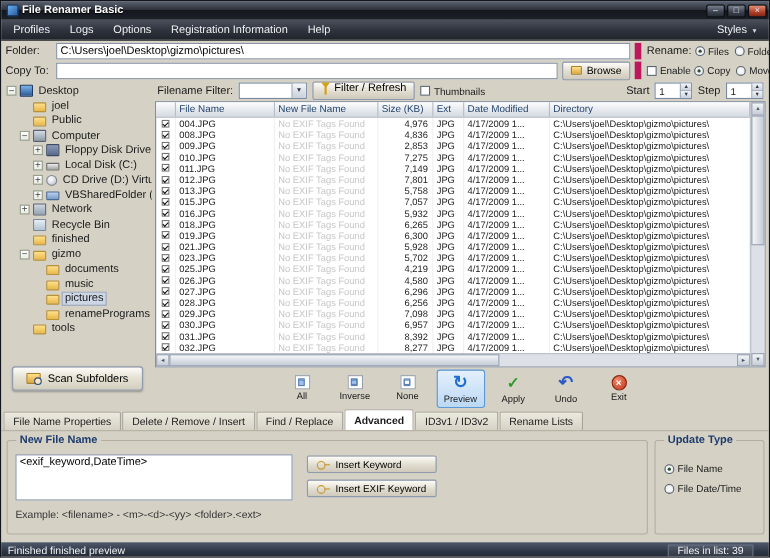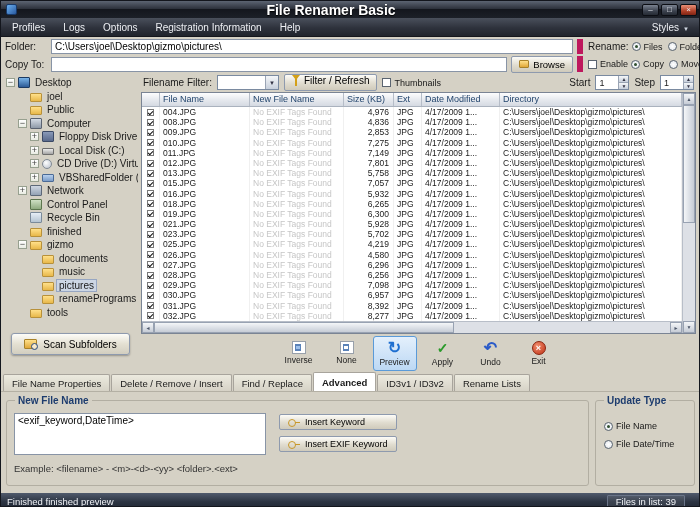--- a/index.html
+++ b/index.html
@@ -3,21 +3,21 @@
 <meta charset="utf-8">
 <style>
   *{box-sizing:border-box;margin:0;padding:0}
   html,body{background:#8a8a8a}
   body{font-family:"Liberation Sans",sans-serif}
   .window{width:700px;height:507px;background:#d5d1c5;border:1px solid #13161d;display:flex;flex-direction:column;overflow:hidden;position:relative;color:#1a1a1a}
 
   
   .titlebar{height:17px;background:linear-gradient(#5c6472,#2e333d 45%,#14171e 50%,#1c2028);display:flex;align-items:center;padding:0 2px;color:#fff;flex:none}
   .appicon{width:11px;height:11px;margin:0 3px;background:linear-gradient(135deg,#6ab0f0,#2a5aa0);border:1px solid #183a6a;border-radius:2px;flex:none}
-  .title{flex:1;text-align:center;font-size:14px;font-weight:bold;text-shadow:0 1px 1px #000}
+  .title{flex:1;font-size:10px;font-weight:bold;text-shadow:0 1px 1px #000}
   .winbtns{display:flex;gap:2px;flex:none}
   .winbtn{width:17px;height:12px;border:1px solid #0c0e14;border-radius:2px;background:linear-gradient(#7a8290,#3c424e 60%,#262b34);color:#e8ecf2;font-size:8px;line-height:10px;text-align:center}
   .winbtn.min::before{content:"–"}
   .winbtn.max::before{content:"□"}
   .winbtn.close{background:linear-gradient(#e89078,#b04028 60%,#802414)}
   .winbtn.close::before{content:"×"}
 
   
   .menubar{height:19px;background:linear-gradient(#4a505c,#2e323c 55%,#20242c);display:flex;align-items:center;color:#eef0f4;font-size:10px;padding:0 2px;border-bottom:1px solid #14161c;flex:none}
   .menu-items{display:flex;align-items:center;height:100%}
@@ -267,25 +267,20 @@
           </div>
           <div class="tree-item" style="padding-left: 27px;">
             <span class="exp">+</span>
             <span class="tico ico-shared"></span>
             <span class="tlabel">VBSharedFolder (\\vboxsvr) (E:)</span>
           </div>
           <div class="tree-item" style="padding-left: 15px;">
             <span class="exp">+</span>
             <span class="tico ico-network"></span>
             <span class="tlabel">Network</span>
-          </div>
-          <div class="tree-item" style="padding-left: 15px;">
-            <span class="exp hidden"></span>
-            <span class="tico ico-control"></span>
-            <span class="tlabel">Control Panel</span>
           </div>
           <div class="tree-item" style="padding-left: 15px;">
             <span class="exp hidden"></span>
             <span class="tico ico-recycle"></span>
             <span class="tlabel">Recycle Bin</span>
           </div>
           <div class="tree-item" style="padding-left: 15px;">
             <span class="exp hidden"></span>
             <span class="tico ico-folder"></span>
             <span class="tlabel">finished</span>
@@ -616,20 +611,24 @@
         <div class="vscroll">
           <span class="varrow up"></span>
           <span class="vthumb"></span>
           <span class="spacer"></span>
           <span class="varrow dn"></span>
         </div>
       </div>
 
       <div class="actions">
           <div class="abtn">
+            <span class="aicon icon-cblist icon-select-all"></span>
+            <span class="albl">All</span>
+          </div>
+          <div class="abtn">
             <span class="aicon icon-cblist icon-select-inverse"></span>
             <span class="albl">Inverse</span>
           </div>
           <div class="abtn">
             <span class="aicon icon-cblist icon-select-none"></span>
             <span class="albl">None</span>
           </div>
           <div class="abtn active">
             <span class="aicon icon-preview"></span>
             <span class="albl">Preview</span>

